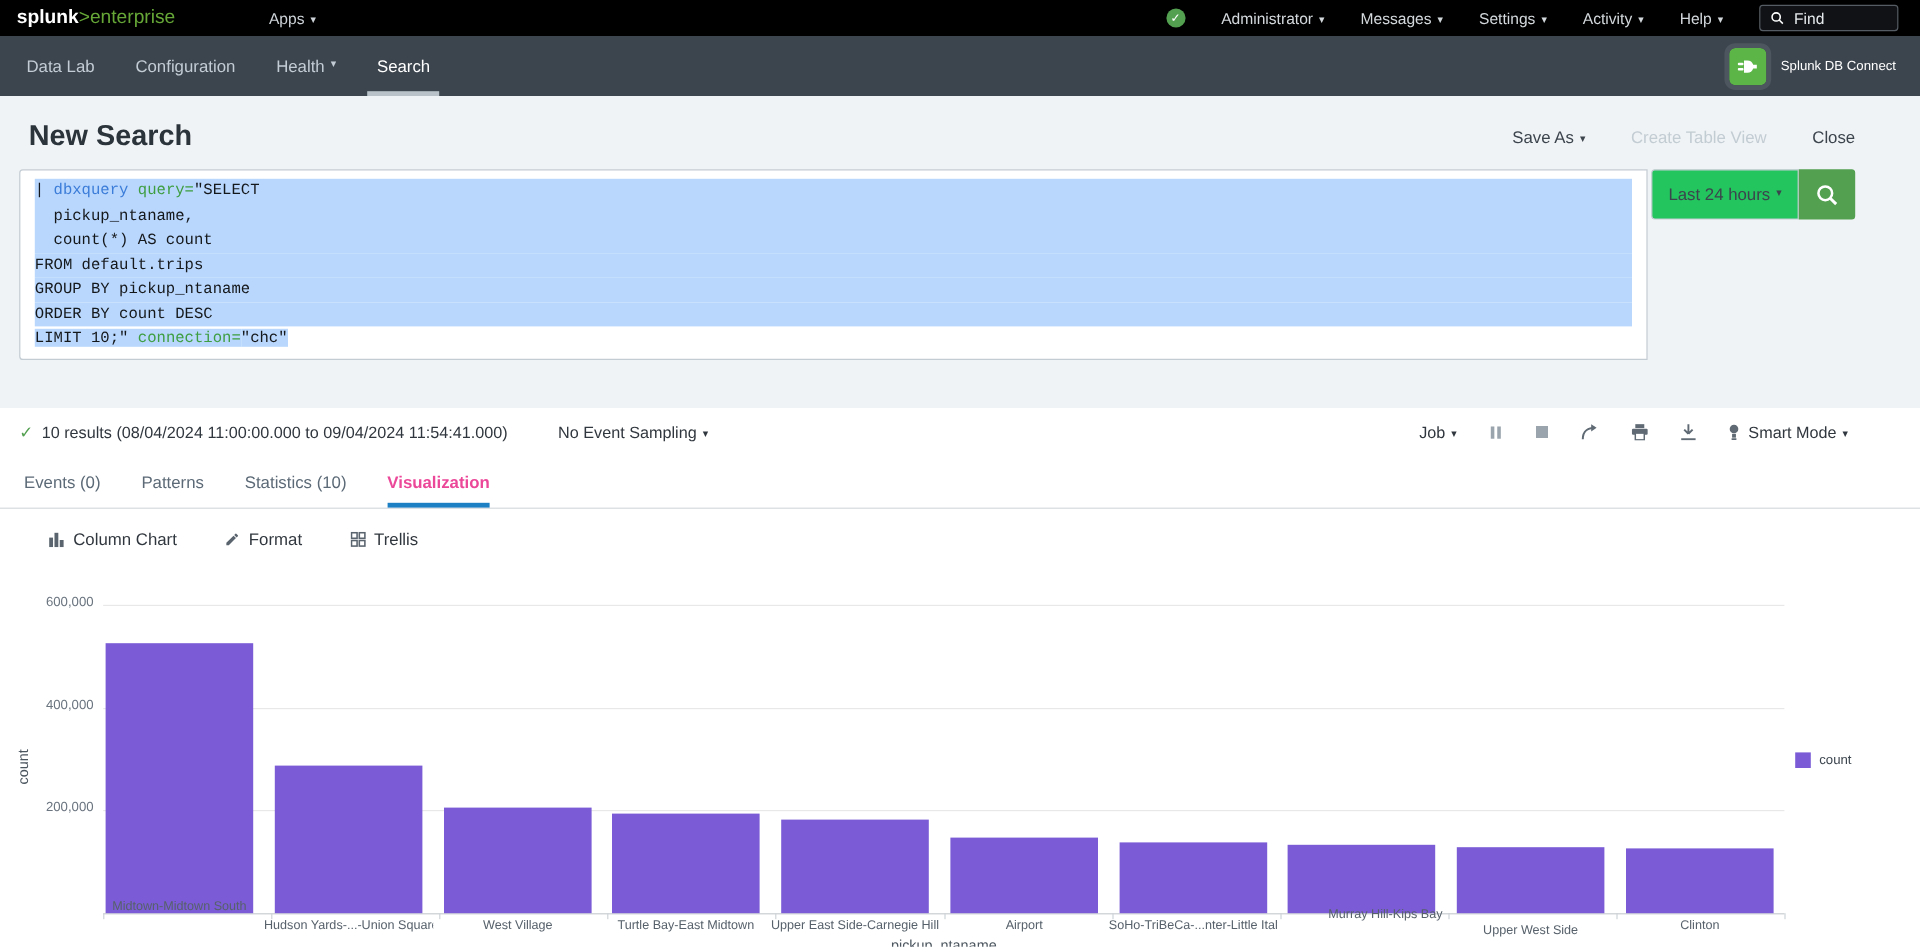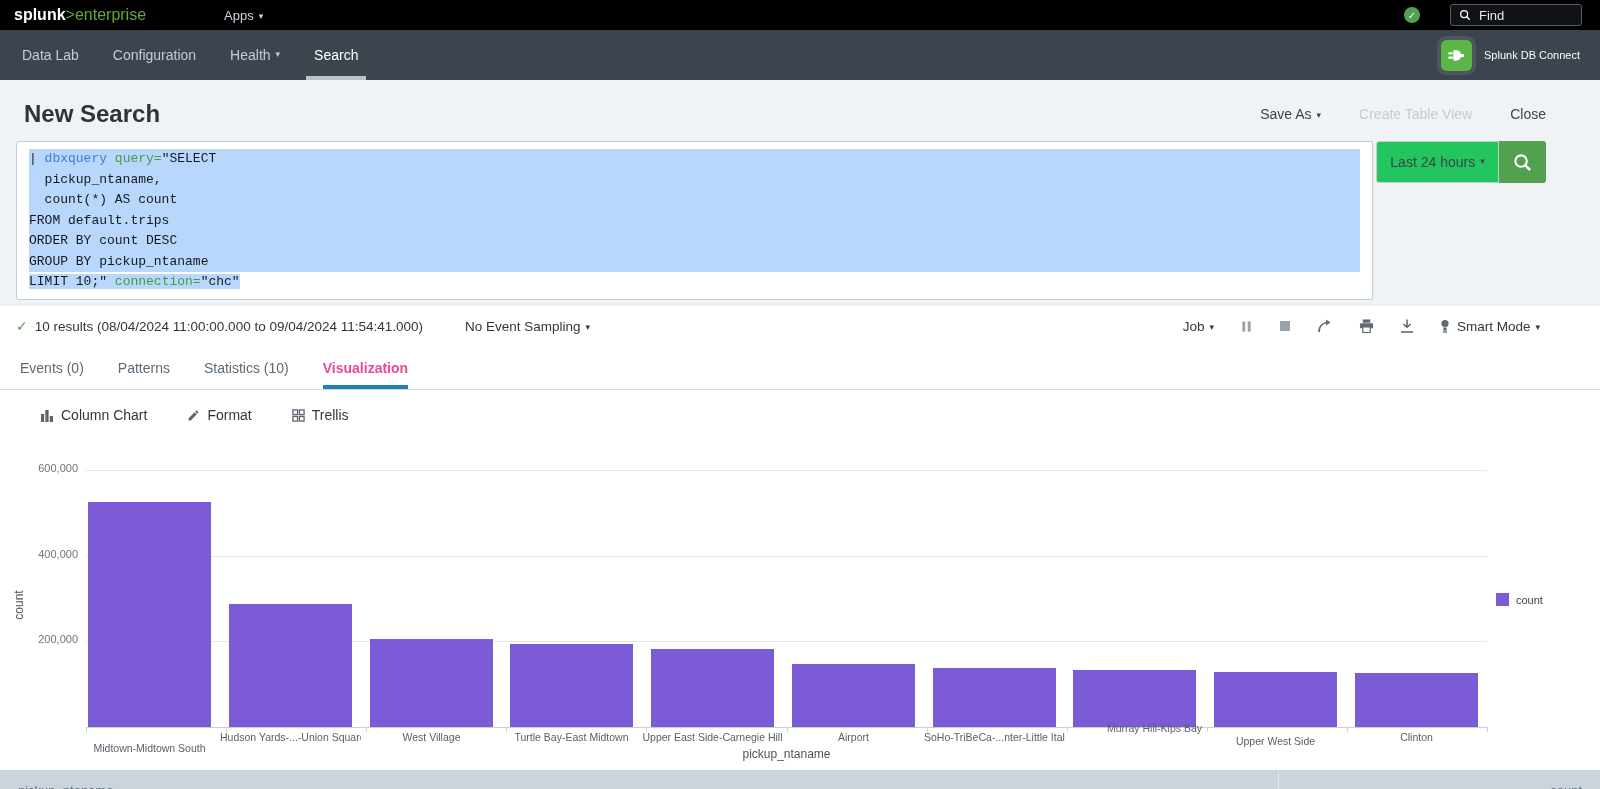--- a/index.html
+++ b/index.html
@@ -12,36 +12,36 @@
   .topbar { height:30px; background:#000; display:flex; align-items:center; color:#d3d8dc; font-size:13px; }
   .brand { margin-left:14px; font-size:16px; font-weight:bold; color:#fff; cursor:pointer; }
   .brand .suffix { color:#65a637; font-weight:normal; }
   .apps { margin-left:78px; cursor:pointer; color:#cdd3d8; }
   .caret-after::after { content:"▾"; font-family:"DejaVu Sans",sans-serif; font-size:9px; margin-left:5px; position:relative; top:-1px; }
   .tb-right { margin-left:auto; display:flex; align-items:center; gap:30px; margin-right:18px; }
   .status-ok { width:16px; height:16px; border-radius:50%; background:#53a051; color:#fff; font-size:10px;
                display:flex; align-items:center; justify-content:center; cursor:pointer; }
   .tb-menu { cursor:pointer; }
   .findbox { display:flex; align-items:center; gap:6px; border:1px solid #565c63; border-radius:3px;
-             background:#101215; padding:0 8px; height:22px; width:132px; }
+             background:#101215; padding:0 8px; height:22px; width:116px; }
   .findbox input { background:transparent; border:none; outline:none; color:#e7eaec; font-size:13px; width:78px; font-family:inherit; }
   .findbox input::placeholder { color:#e7eaec; opacity:1; }
 
   
   .appbar { height:50px; background:#3c444d; display:flex; align-items:stretch; color:#c3ccd4; font-size:14px; }
   .nav-items { display:flex; margin-left:5px; }
   .nav-item { display:flex; align-items:center; padding:0 17px; position:relative; cursor:pointer; }
   .nav-item.active { color:#fff; }
   .nav-item.active::after { content:""; position:absolute; left:9px; right:9px; bottom:0; height:4px; background:#b9c2c9; }
   .app-id { margin-left:auto; display:flex; align-items:center; gap:12px; margin-right:20px; color:#fff; font-size:11px; }
   .app-icon { width:31px; height:31px; border-radius:5px; background:#5bb547; display:flex; align-items:center; justify-content:center;
               outline:4px solid #4d555e; }
 
   
-  .head { background:#f0f3f5; height:226px; }
+  .head { background:#f0f3f5; height:260px; }
   .head-row { display:flex; align-items:center; padding:20px 16px 0 24px; }
   .page-title { font-size:24px; font-weight:600; color:#2b333b; }
   .head-actions { margin-left:auto; display:flex; align-items:center; gap:38px; margin-right:38px; font-size:14px; color:#3c444d; }
   .action { cursor:pointer; }
   .action.disabled { color:#c2ccd3; cursor:default; }
 
   .search-row { display:flex; align-items:flex-start; margin:13px 0 0 16px; }
   .editor { width:1357px; height:159px; background:#fff; border:1px solid #c3ccd3; border-radius:3px 0 0 3px;
             padding:7px 12px; font-family:"Liberation Mono","DejaVu Sans Mono",monospace; font-size:13px;
             line-height:20.5px; color:#15181b; cursor:text; overflow:hidden; }
@@ -101,20 +101,27 @@
 </head>
 <body>
 
 <div id="app">
 
   <div class="topbar">
     <div class="brand"><span>splunk</span><span class="suffix">&gt;enterprise</span></div>
     <div class="apps caret-after">Apps</div>
     <div class="tb-right">
       <div class="status-ok">✓</div>
+      <div id="topbar-menus" style="display:flex;gap:30px;align-items:center;">
+          <span class="tb-menu caret-after">Administrator</span>
+          <span class="tb-menu caret-after">Messages</span>
+          <span class="tb-menu caret-after">Settings</span>
+          <span class="tb-menu caret-after">Activity</span>
+          <span class="tb-menu caret-after">Help</span>
+        </div>
       <div class="findbox">
         <span>
           <svg width="12" height="12" viewBox="0 0 14 14">
               <circle cx="6" cy="6" r="4" fill="none" stroke="#fff" stroke-width="1.5"></circle>
               <line x1="9" y1="9" x2="12.5" y2="12.5" stroke="#fff" stroke-width="1.5"></line>
             </svg>
         </span>
         <input placeholder="Find" style="">
       </div>
     </div>
@@ -147,22 +154,22 @@
         <span class="action disabled">Create Table View</span>
         <span class="action">Close</span>
       </div>
     </div>
     <div class="search-row">
       <div class="editor" id="query-lines">
           <div class="qline qsel"><span class="tok-p">| </span><span class="tok-cmd">dbxquery </span><span class="tok-arg">query=</span><span class="tok-p">"SELECT</span></div>
           <div class="qline qsel"><span class="tok-p">  pickup_ntaname,</span></div>
           <div class="qline qsel"><span class="tok-p">  count(*) AS count</span></div>
           <div class="qline qsel"><span class="tok-p">FROM default.trips</span></div>
+          <div class="qline qsel"><span class="tok-p">GROUP BY pickup_ntaname</span></div>
           <div class="qline qsel"><span class="tok-p">ORDER BY count DESC</span></div>
-          <div class="qline qsel"><span class="tok-p">GROUP BY pickup_ntaname</span></div>
           <div class="qline"><span class="tok-p seg-sel">LIMIT 10;" </span><span class="tok-arg seg-sel">connection=</span><span class="tok-p seg-sel">"chc"</span></div>
         </div>
       <div class="timepicker caret-after">Last 24 hours</div>
       <button class="search-btn">
         <span>
           <svg width="21" height="21" viewBox="0 0 22 22">
               <circle cx="9.5" cy="9.5" r="6" fill="none" stroke="#fff" stroke-width="2.2"></circle>
               <line x1="14" y1="14" x2="19" y2="19" stroke="#fff" stroke-width="2.6"></line>
             </svg>
         </span>
@@ -277,21 +284,21 @@
       <div class="xtick" style="left: 366px; top: 287px;"></div>
       <div class="xtick" style="left: 506px; top: 287px;"></div>
       <div class="xtick" style="left: 646px; top: 287px;"></div>
       <div class="xtick" style="left: 787px; top: 287px;"></div>
       <div class="xtick" style="left: 927px; top: 287px;"></div>
       <div class="xtick" style="left: 1067px; top: 287px;"></div>
       <div class="xtick" style="left: 1207px; top: 287px;"></div>
       <div class="xtick" style="left: 1347px; top: 287px;"></div>
       <div class="xtick" style="left: 1487px; top: 287px;"></div>
       <div class="bar" title="Midtown-Midtown South: 525,000" style="left: 88px; width: 123px; top: 62px; height: 225px; background: rgb(123, 92, 214);"></div>
-      <div class="xlabel" style="left: 79px; top: 302px;">Midtown-Midtown South</div>
+      <div class="xlabel" style="left: 79px; top: 275px;">Midtown-Midtown South</div>
       <div class="bar" title="Hudson Yards-...-Union Square: 287,000" style="left: 229px; width: 123px; top: 164px; height: 123px; background: rgb(123, 92, 214);"></div>
       <div class="xlabel" style="left: 220px; top: 291px;">Hudson Yards-...-Union Square</div>
       <div class="bar" title="West Village: 205,000" style="left: 370px; width: 123px; top: 199px; height: 88px; background: rgb(123, 92, 214);"></div>
       <div class="xlabel" style="left: 361px; top: 291px;">West Village</div>
       <div class="bar" title="Turtle Bay-East Midtown: 193,000" style="left: 510px; width: 123px; top: 204px; height: 83px; background: rgb(123, 92, 214);"></div>
       <div class="xlabel" style="left: 501px; top: 291px;">Turtle Bay-East Midtown</div>
       <div class="bar" title="Upper East Side-Carnegie Hill: 181,000" style="left: 651px; width: 123px; top: 209px; height: 78px; background: rgb(123, 92, 214);"></div>
       <div class="xlabel" style="left: 642px; top: 291px;">Upper East Side-Carnegie Hill</div>
       <div class="bar" title="Airport: 146,000" style="left: 792px; width: 123px; top: 224px; height: 63px; background: rgb(123, 92, 214);"></div>
       <div class="xlabel" style="left: 783px; top: 291px;">Airport</div>

